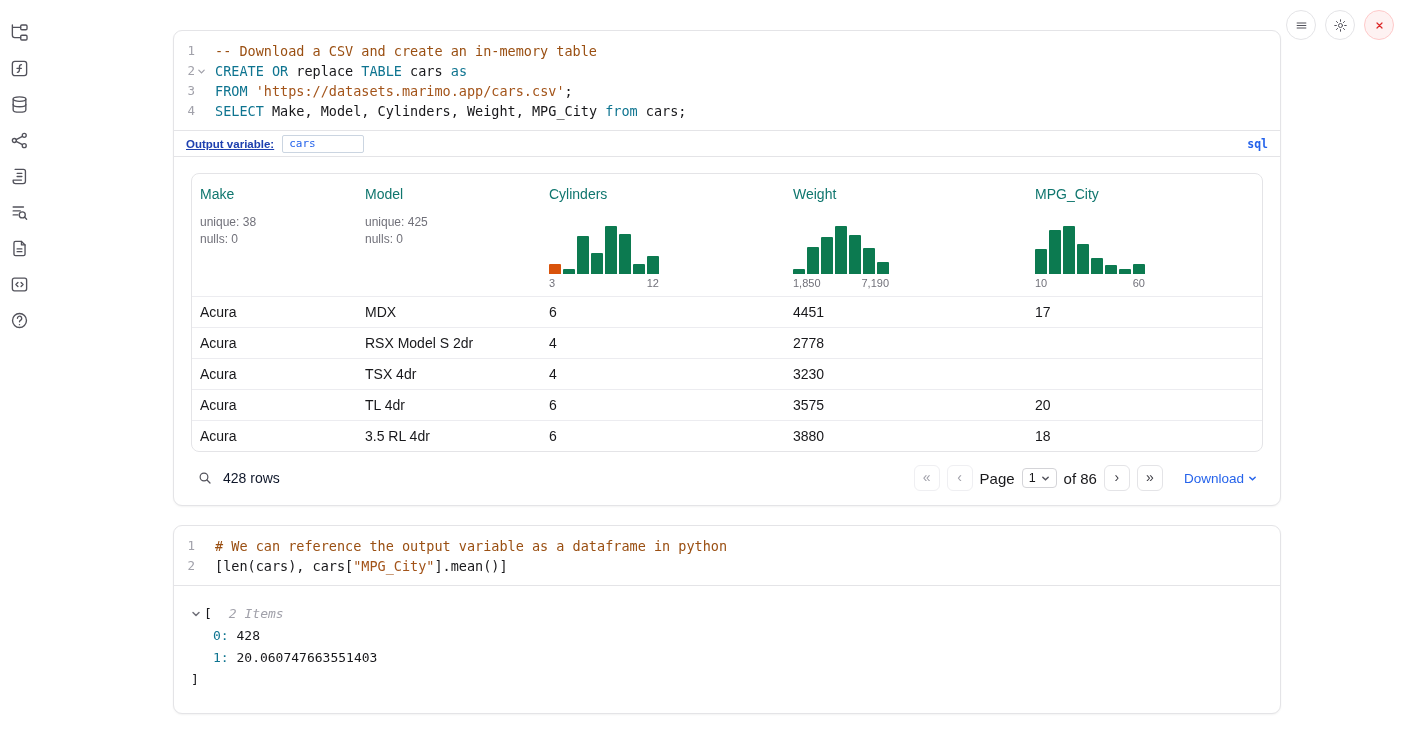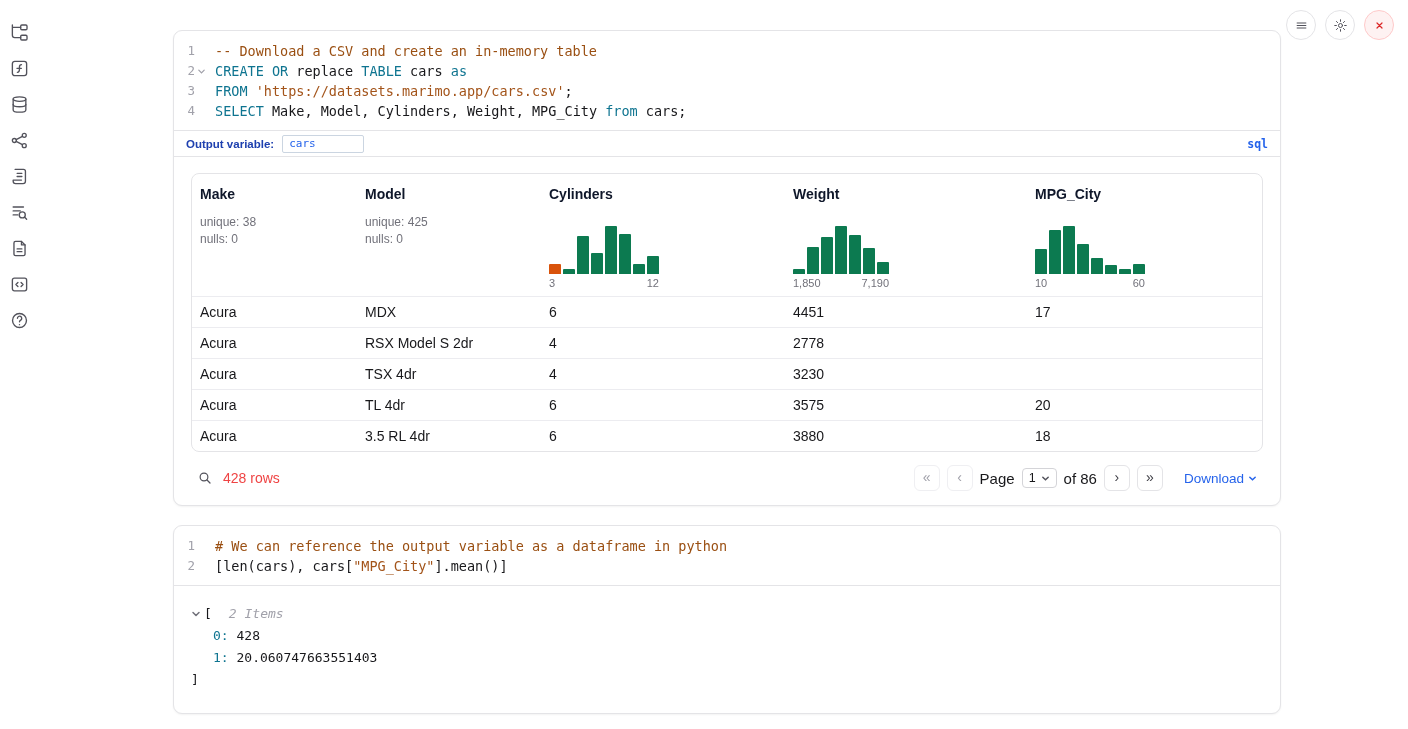--- a/index.html
+++ b/index.html
@@ -39,52 +39,52 @@
   .fold { width:13px; flex:none; display:flex; align-items:center; justify-content:center; }
   .code-text { padding-left:7px; white-space:pre; color:#18181b; }
   .tok-keyword { color:var(--keyword); }
   .tok-comment { color:var(--comment); }
   .tok-string  { color:var(--string); }
 
   
   .outvar { display:flex; align-items:center; gap:8px;
     border-top:1px solid #e4e4e7; border-bottom:1px solid #e4e4e7;
     padding:4px 12px; height:27px; }
-  .outvar-label { color:var(--label-blue); font-size:11.5px; font-weight:700; }
+  .outvar-label { color:var(--label-blue); font-size:11.5px; font-weight:700;text-decoration:underline; }
   .outvar-input { width:82px; height:18px; border:1px solid #cbd5e1; border-radius:2px;
     font-family:"DejaVu Sans Mono", monospace; font-size:11px;
     color:var(--accent-blue); padding:0 6px; outline:none; }
   .lang-badge { margin-left:auto; color:var(--accent-blue); font-size:11.5px;
     font-weight:700; font-family:"DejaVu Sans Mono", monospace; }
 
   
   .cell-output { padding:16px 17px 12px; }
   .table-card { border:1px solid #e4e4e7; border-radius:8px; overflow:hidden; }
   .t-header { display:grid; grid-template-columns:165px 184px 244px 242px 1fr; }
   .th { padding:12px 8px 7px; display:flex; flex-direction:column;
     min-height:122px; cursor:pointer; }
-  .th-label { font-size:14px; color:#0f172a;font-weight:bold; }
+  .th-label { font-size:14px; color:#0f766e; }
   .th-stats { margin-top:12px; font-size:12px; color:#71717a; line-height:17px; }
   .hist-wrap { margin-top:auto; width:max-content; }
   .hist { display:flex; align-items:flex-end; gap:2px; height:50px; }
   .bar { width:12px; background:var(--histogram-bar); border-radius:1px 1px 0 0; }
   .bar.hl { background:var(--histogram-highlight); }
   .hist-axis { display:flex; justify-content:space-between; font-size:11px;
     color:#71717a; margin-top:3px; }
   .t-row { display:grid; grid-template-columns:165px 184px 244px 242px 1fr;
     border-top:1px solid #ececf0; }
   .td { padding:7px 8px; font-size:14px; color:#18181b; }
 
   
   .t-footer { display:flex; align-items:center; margin-top:13px; padding:0 6px 2px; }
   .search-btn { border:none; background:none; cursor:pointer; margin-right:10px;
     display:flex; align-items:center; }
   .search-btn svg { width:16px; height:16px; stroke:#52525b; fill:none;
     stroke-width:1.8; stroke-linecap:round; }
-  .rowcount { font-size:14px; color:#ef4444; }
+  .rowcount { font-size:14px; color:#0f172a; }
   .pager { margin-left:auto; display:flex; align-items:center; gap:7px; }
   .pg-btn { width:26px; height:26px; border:1px solid #e4e4e7; border-radius:6px;
     background:#fff; font-size:14px; color:#3f3f46; display:flex;
     align-items:center; justify-content:center; cursor:pointer; padding-bottom:2px; }
   .pg-btn.muted { color:#a1a1aa; border-color:#efeff2; }
   .page-label, .page-total { font-size:15px; color:#18181b; }
   .page-select { display:flex; align-items:center; gap:5px; border:1px solid #d4d4d8;
     border-radius:4px; padding:2px 6px; font-size:12.5px; color:#18181b; cursor:pointer; }
   .caret svg { width:9px; height:9px; stroke:#52525b; fill:none; stroke-width:1.6;
     stroke-linecap:round; display:block; }

